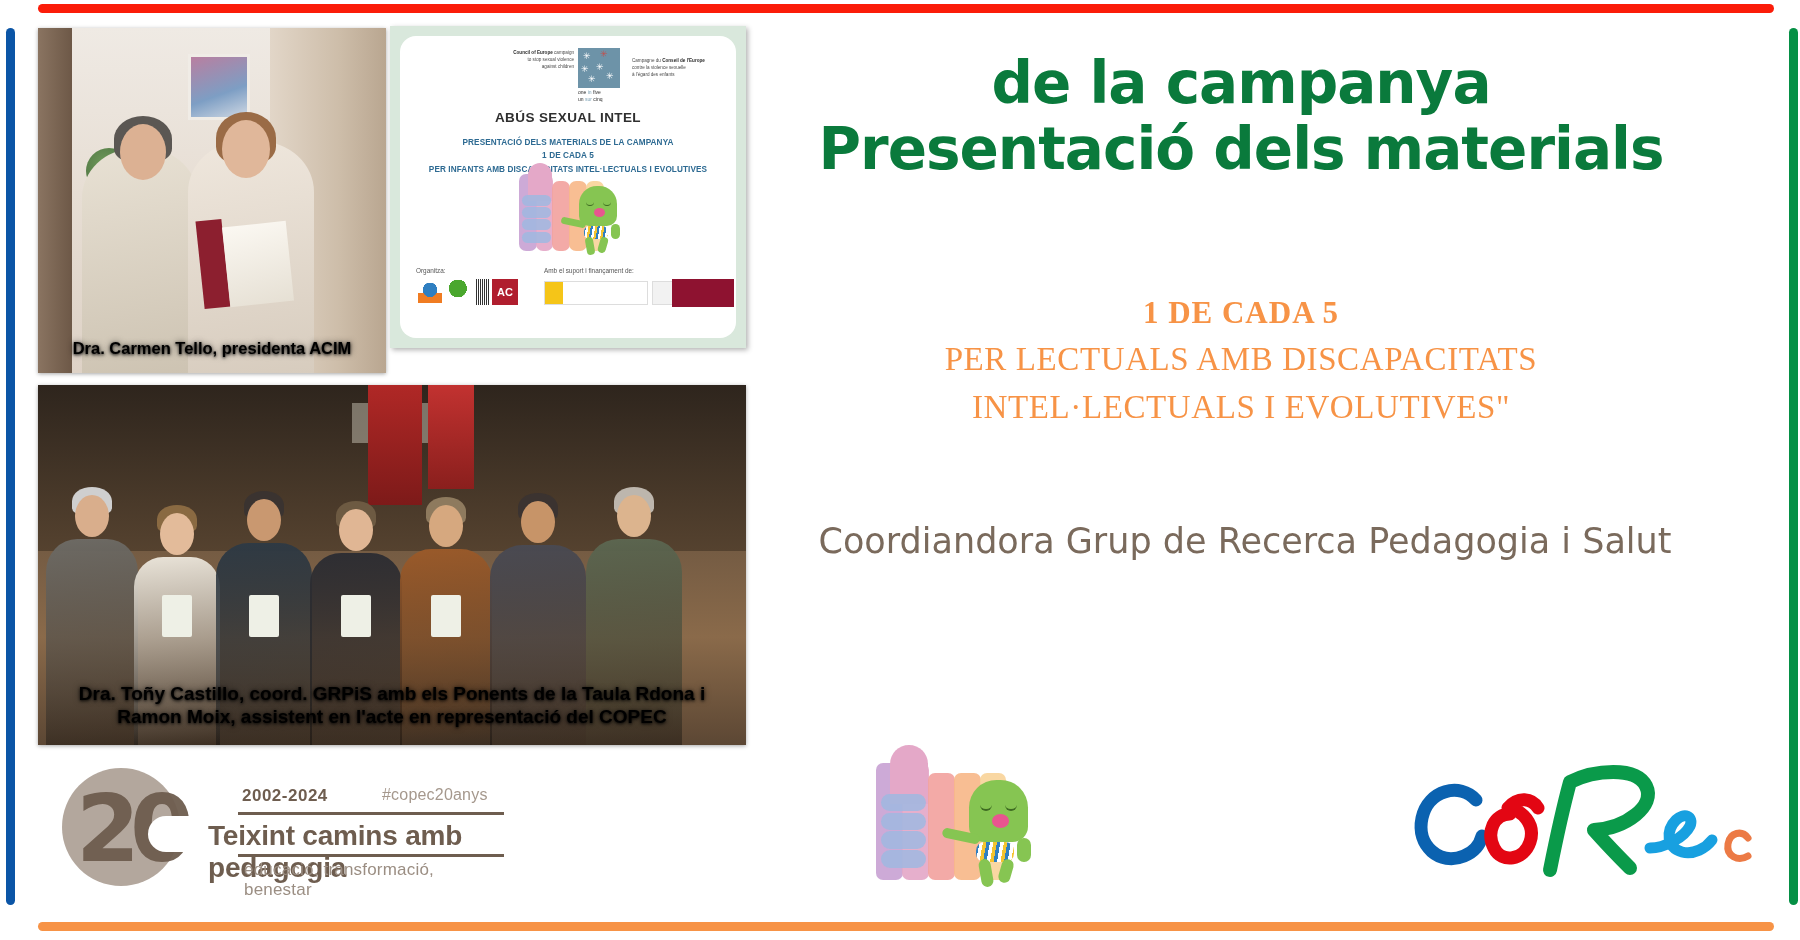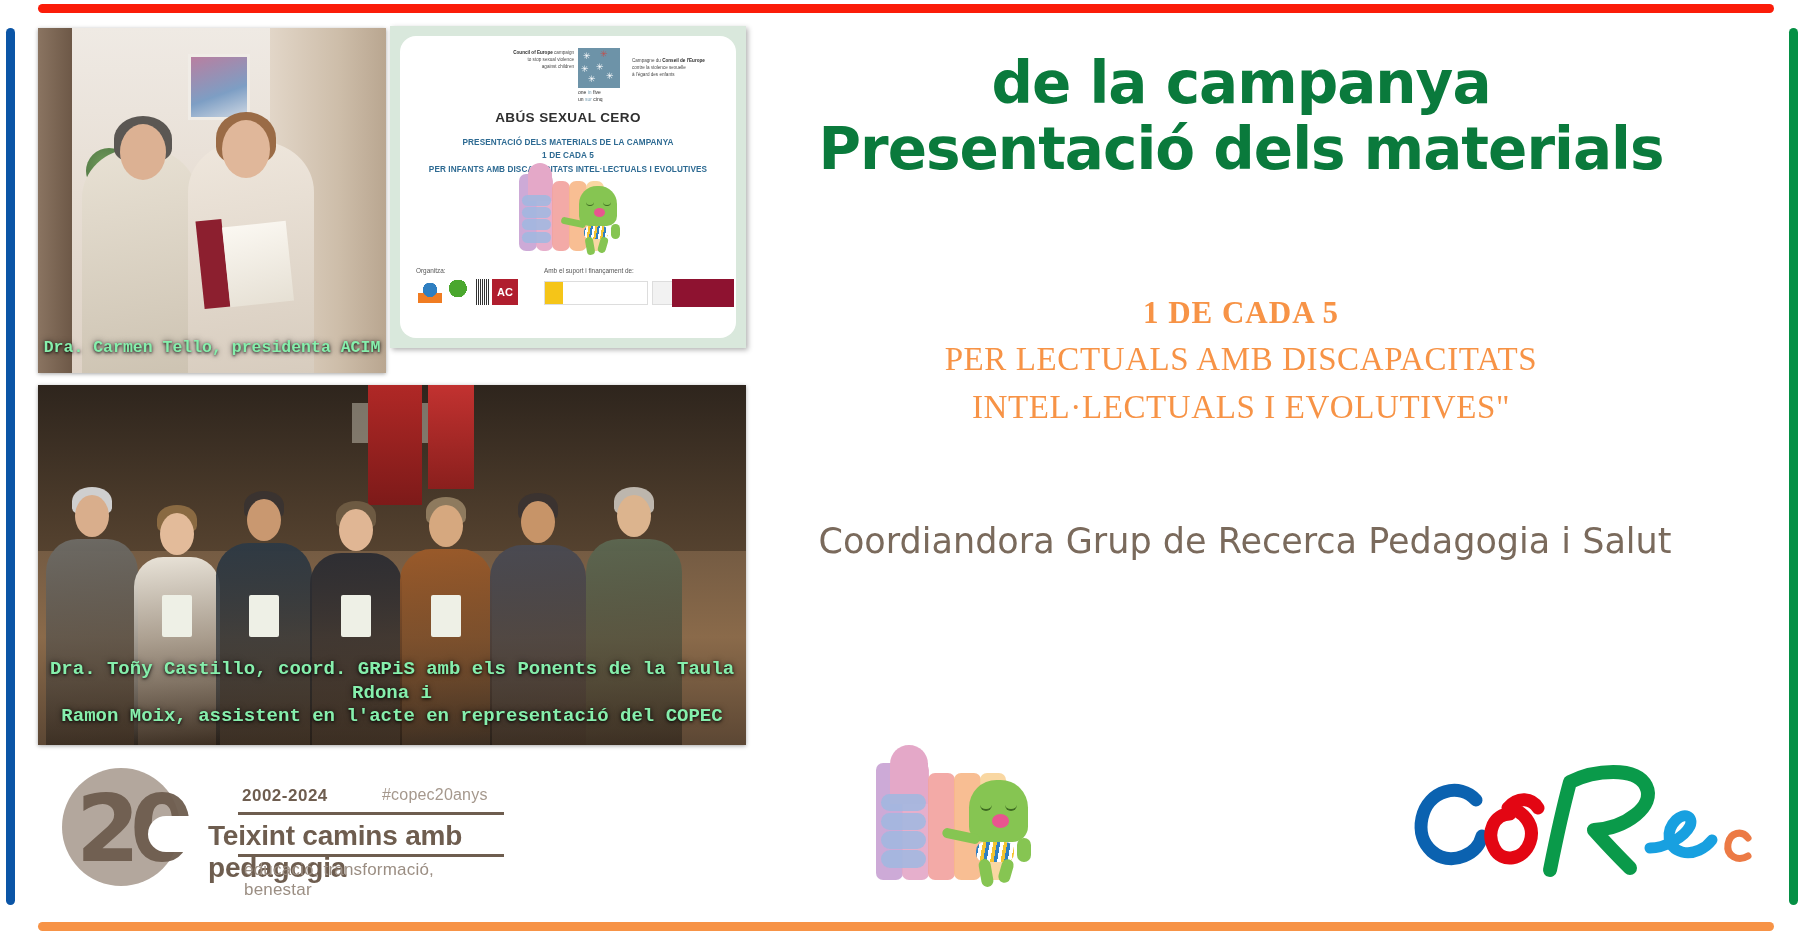--- a/index.html
+++ b/index.html
@@ -32,23 +32,23 @@
   
   .photo {
     position:absolute; background:#7a6a5e; overflow:hidden;
     box-shadow:0 1px 4px rgba(0,0,0,.35);
   }
   #photo-one { left:38px; top:28px; width:348px; height:345px; }
   #photo-two { left:38px; top:385px; width:708px; height:360px; }
 
   .caption {
     position:absolute; left:0; width:100%;
-    color:#86efac; font-weight:bold; text-align:center;
+    color:#000000; font-weight:bold; text-align:center;
     text-shadow:0 1px 3px rgba(0,0,0,.85), 0 0 6px rgba(0,0,0,.6);
-    line-height:1.25; padding:0 2px;font-family:Liberation Mono, monospace;
+    line-height:1.25; padding:0 2px;
   }
   #caption-one { bottom:14px; font-size:16.5px; }
   #caption-two { bottom:16px; font-size:19px; }
 
   
   .p1-wall { position:absolute; inset:0;
     background:linear-gradient(180deg,#efeae4 0%,#e7ded4 48%,#ded2c6 100%); }
   .p1-door { position:absolute; left:0; top:0; width:34px; height:100%;
     background:linear-gradient(90deg,#8a7461,#6d5847); }
   .p1-doorframe { position:absolute; left:232px; top:0; width:116px; height:100%;
@@ -284,21 +284,21 @@
           <div><span style="color:#2c2c2c">one</span><span> in </span><span style="color:#2c2c2c">five</span></div>
           <div><span style="color:#2c2c2c">un</span><span> sur </span><span style="color:#2c2c2c">cinq</span></div>
         </div>
         <div class="coe-txt-r">
           <div><span>Campagne du </span><b>Conseil de l'Europe</b></div>
           <div>contre la violence sexuelle</div>
           <div>à l'égard des enfants</div>
         </div>
       </div>
 
-      <div id="poster-h1">ABÚS SEXUAL CERO</div>
+      <div id="poster-h1">ABÚS SEXUAL INTEL</div>
       <div id="poster-sub">
         <div>PRESENTACIÓ DELS MATERIALS DE LA CAMPANYA</div>
         <div>1 DE CADA 5</div>
         <div>PER INFANTS AMB DISCAPACITATS INTEL·LECTUALS I EVOLUTIVES</div>
       </div>
 
       <div id="poster-mascot" class="mascot" style="position: absolute; left: 112px; top: 125px; width: 140px; height: 108px;">
           <div class="tstripe" style="left: 6.72px; top: 13.44px; width: 17.8px; height: 76.16px; background: rgb(201, 163, 212); opacity: 0.92;"></div>
           <div class="tstripe" style="left: 23.52px; top: 13.44px; width: 17.8px; height: 76.16px; background: rgb(228, 168, 200); opacity: 0.92;"></div>
           <div class="tstripe" style="left: 40.32px; top: 20.16px; width: 17.8px; height: 69.44px; background: rgb(242, 163, 160); opacity: 0.92;"></div>

